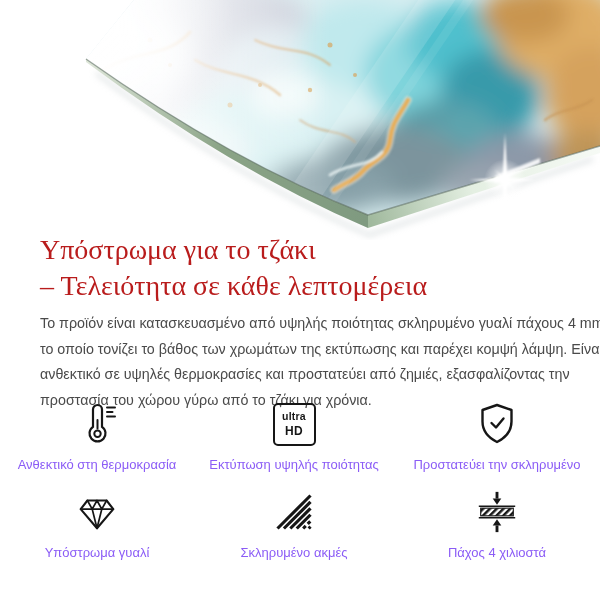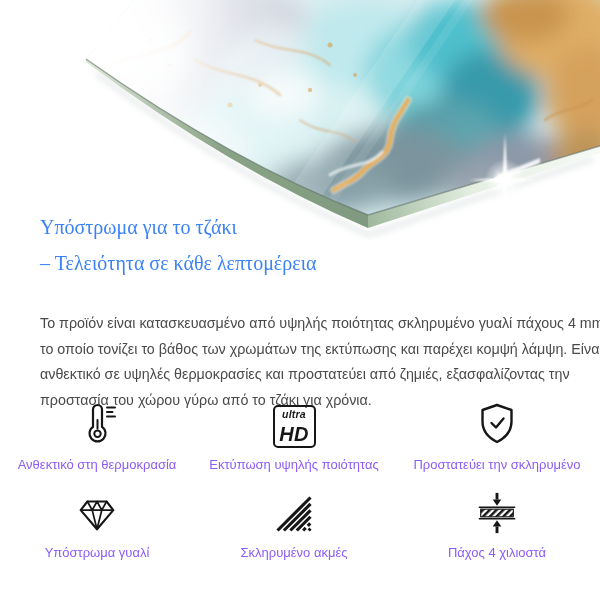--- a/index.html
+++ b/index.html
@@ -1,33 +1,33 @@
 <!DOCTYPE html>
 <html><head>
 <meta charset="utf-8">
 <style>
   html,body{margin:0;padding:0;background:#ffffff;}
   .page{position:relative;width:600px;height:600px;background:#ffffff;overflow:hidden;
         font-family:"Liberation Sans","DejaVu Sans",sans-serif;}
   .hero{position:absolute;left:0;top:0;width:600px;height:240px;}
-  .headline{position:absolute;left:40px;top:209px;
+  .headline{position:absolute;left:40px;top:232px;
         font-family:"Liberation Serif","DejaVu Serif",serif;
-        font-size:20px;line-height:36px;color:#3b82f6;font-weight:400;white-space:nowrap;}
+        font-size:28px;line-height:36px;color:#b91c1c;font-weight:400;white-space:nowrap;}
   .desc{position:absolute;left:40px;top:311px;font-size:14.3px;line-height:25.7px;
         color:#4a4a4a;white-space:nowrap;}
   .features{position:absolute;left:8px;top:400px;width:584px;display:grid;
         grid-template-columns:178px 216px 190px;row-gap:16px;}
   .feature{display:flex;flex-direction:column;align-items:center;}
-  .icon-box{height:48px;display:flex;align-items:flex-end;justify-content:center;margin-bottom:9px;font-style:italic;}
+  .icon-box{height:48px;display:flex;align-items:center;justify-content:center;margin-bottom:9px;}
   .feature-label{font-size:13px;color:#8b5cf6;white-space:nowrap;}
   .uhd-box{width:39px;height:39px;border:2.6px solid #161616;border-radius:5px;
         display:flex;flex-direction:column;align-items:center;justify-content:center;
         color:#161616;line-height:1;}
   .uhd-top{font-size:10.5px;font-weight:700;letter-spacing:.2px;}
-  .uhd-bottom{font-size:20px;font-weight:700;margin-top:4px;letter-spacing:.3px;}
+  .uhd-bottom{font-size:12px;font-weight:700;margin-top:4px;letter-spacing:.3px;}
   svg{display:block;}
 </style>
 </head>
 <body>
 
 <div class="page">
 
   <div class="hero">
     <svg width="600" height="240" viewBox="0 0 600 240">
       <defs>

